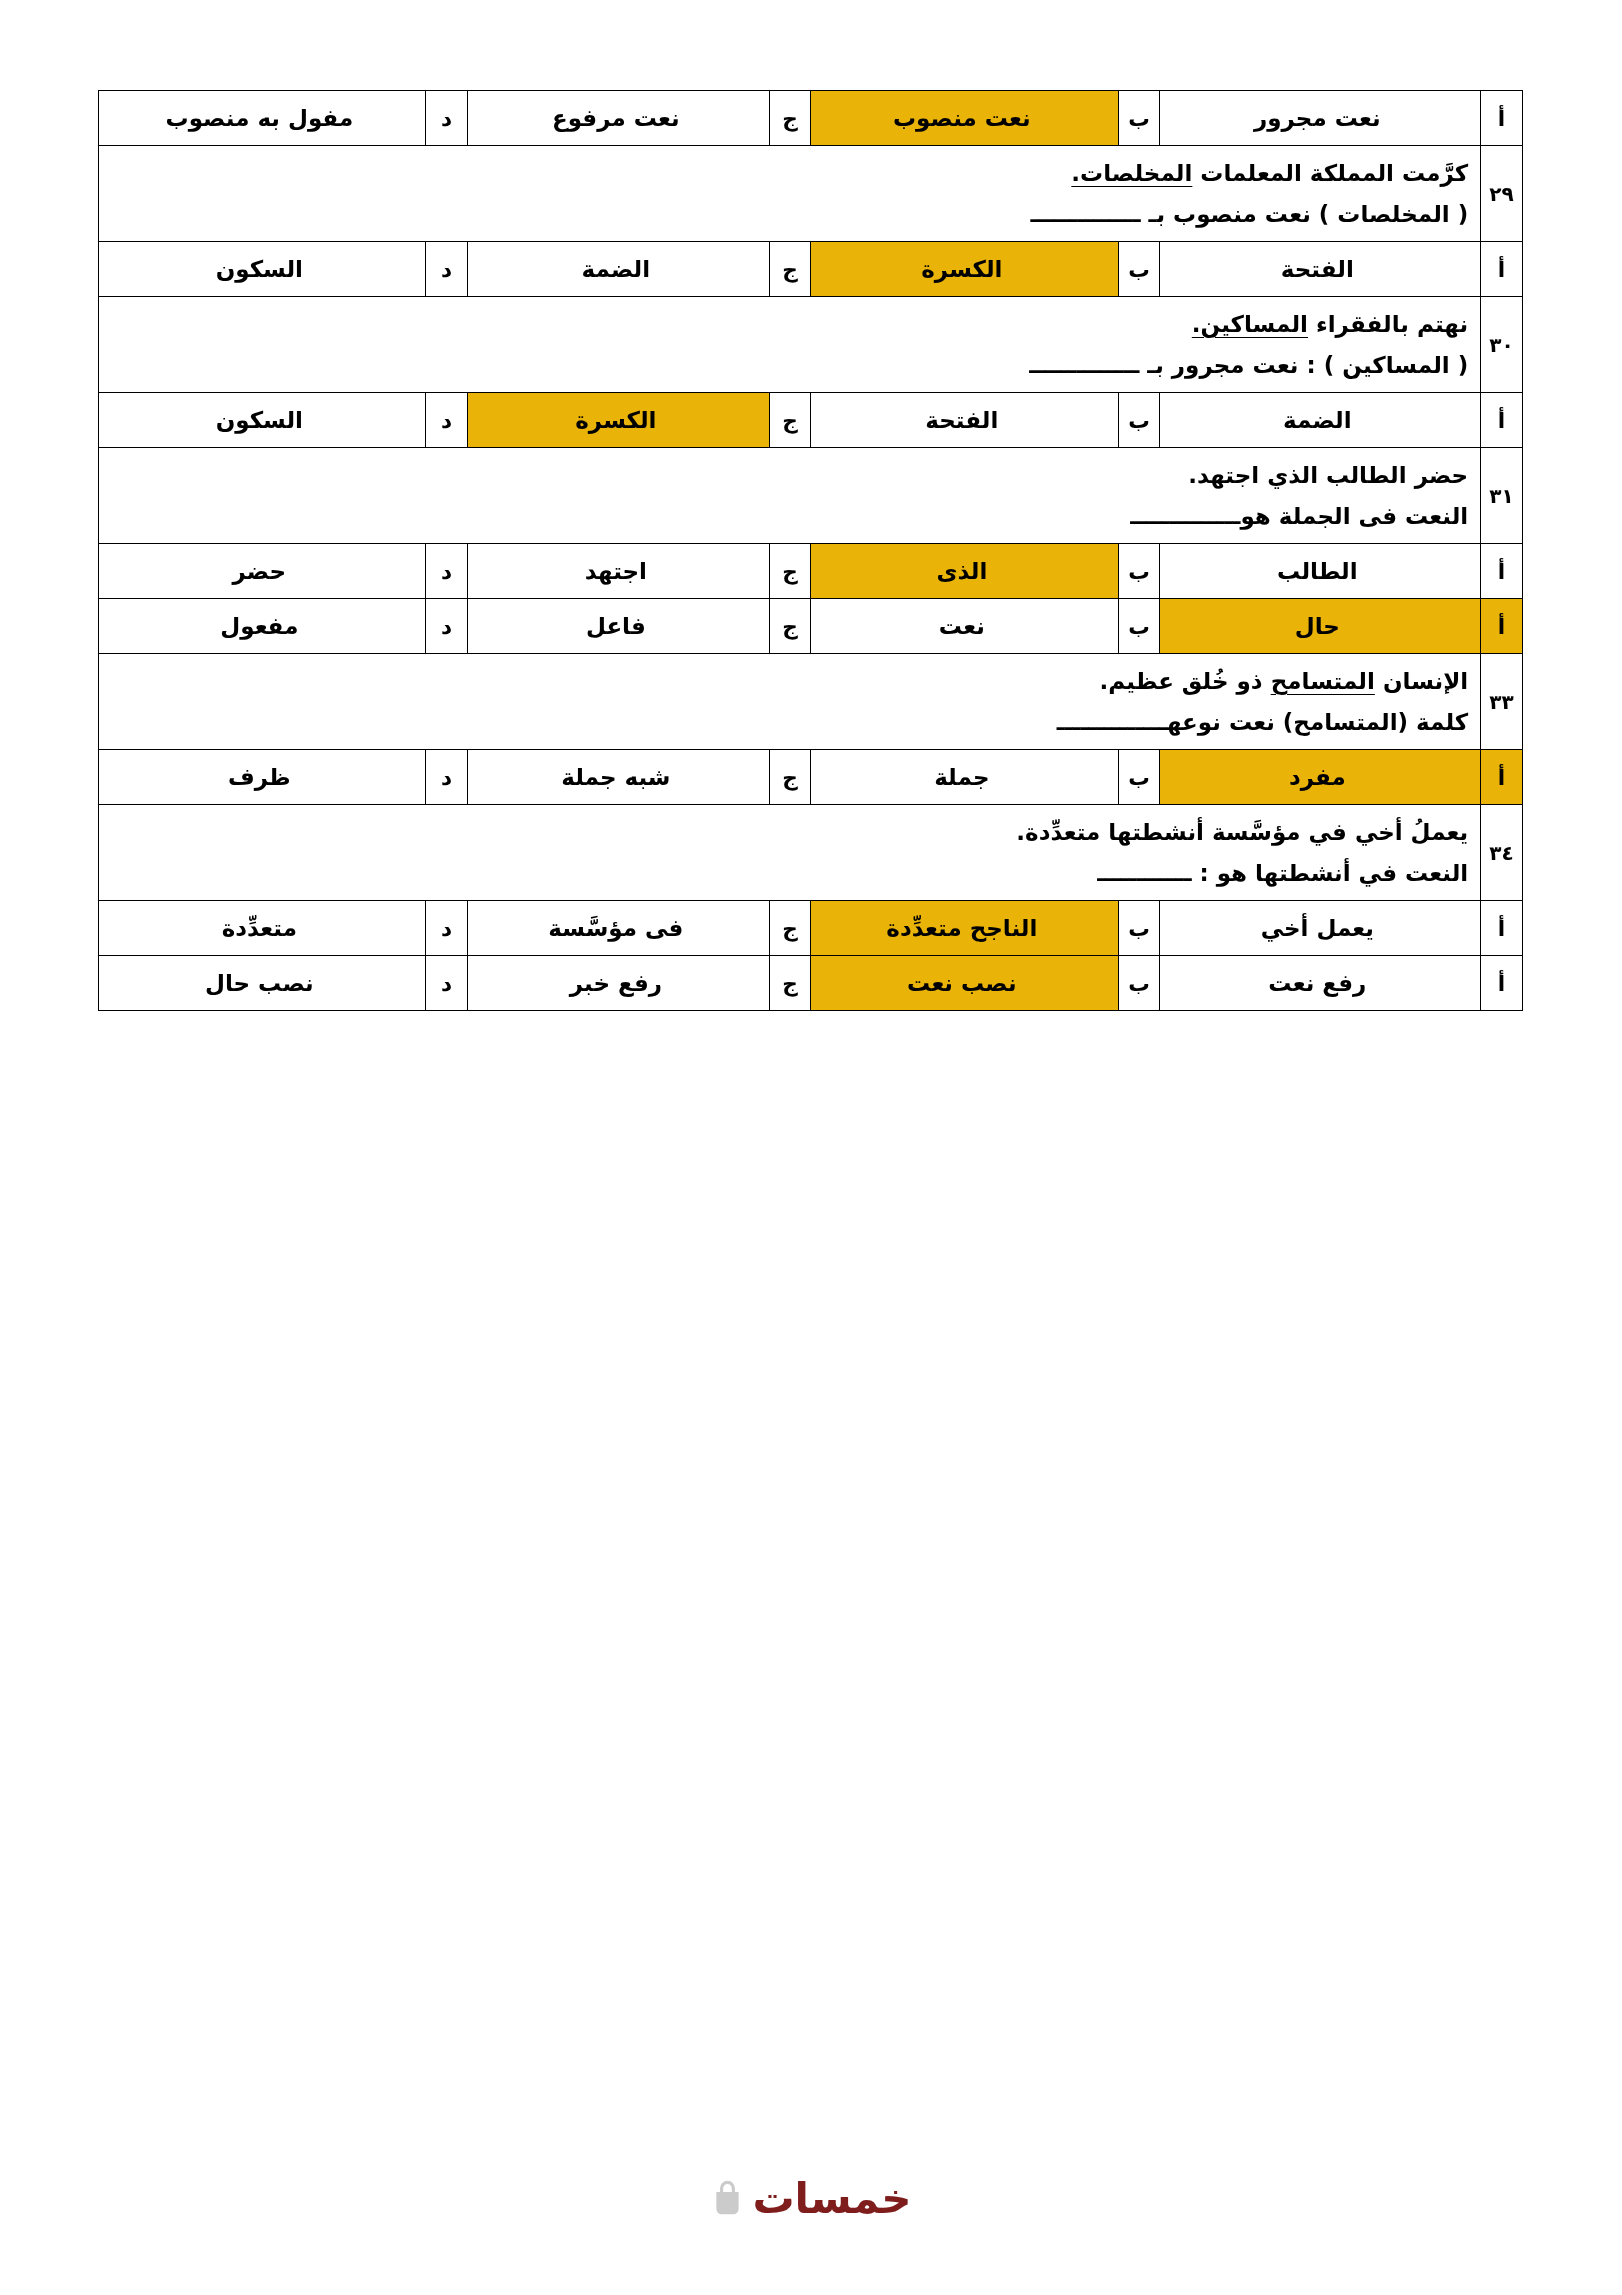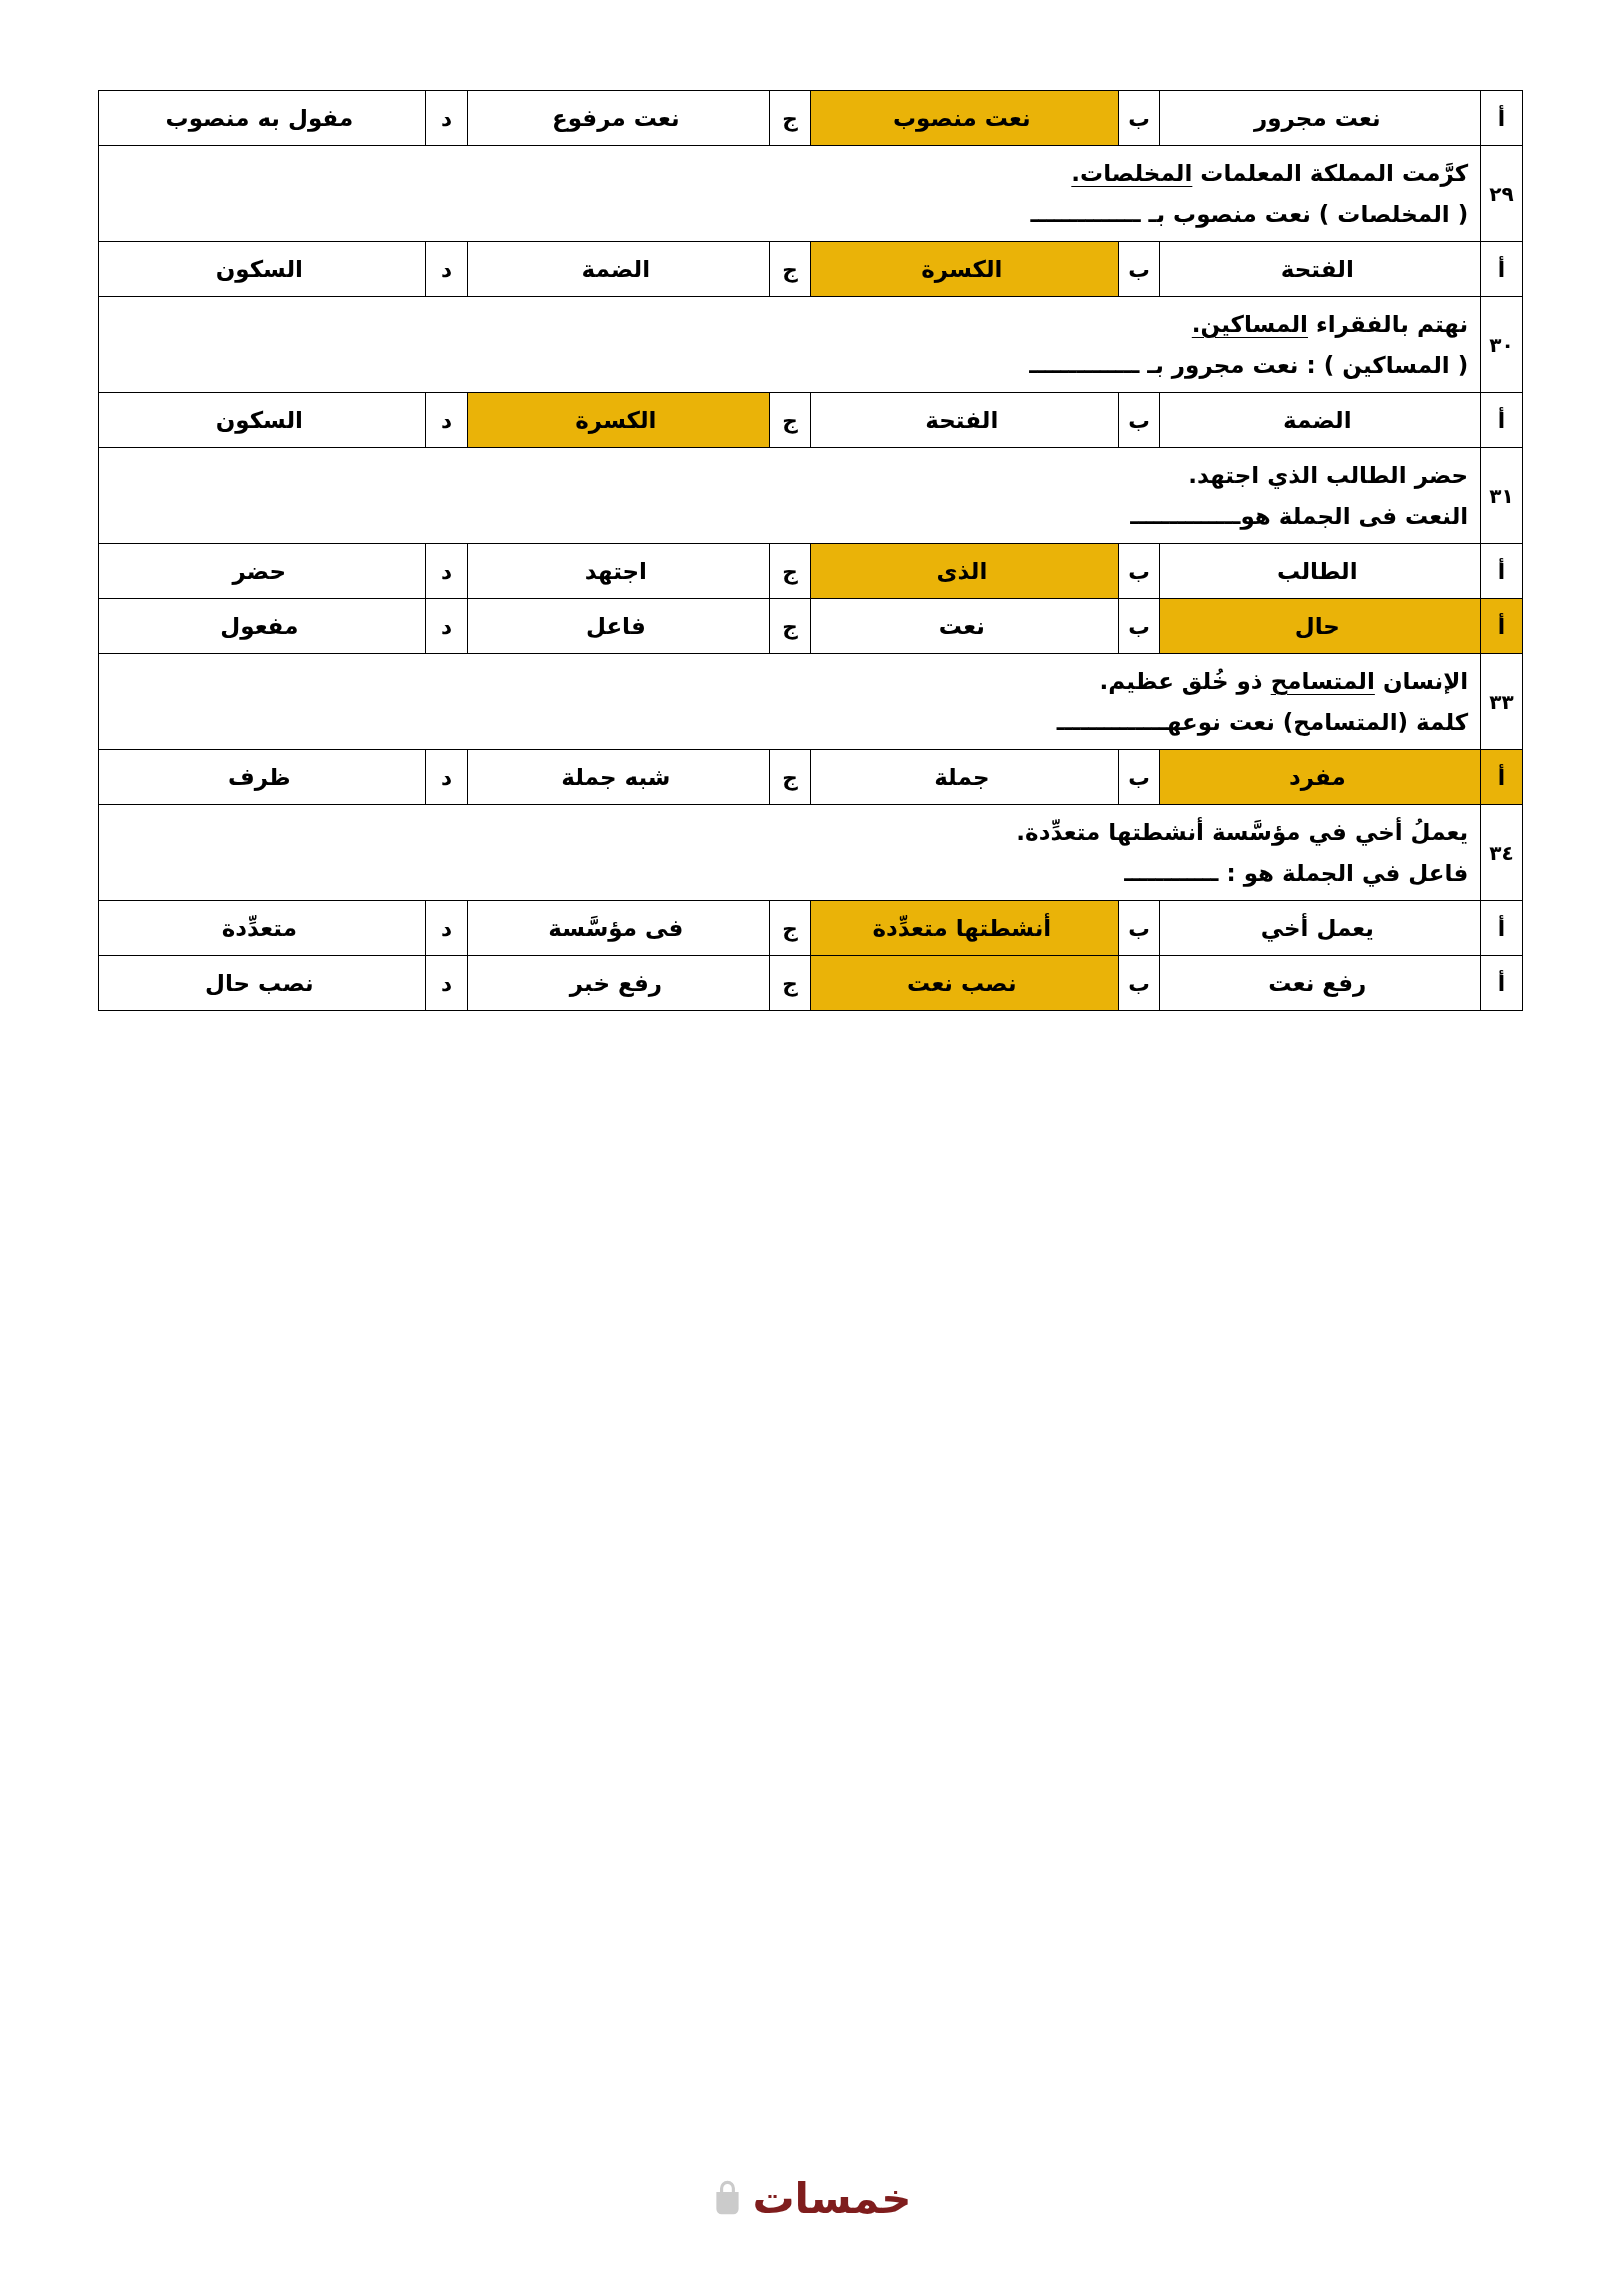--- a/index.html
+++ b/index.html
@@ -181,29 +181,29 @@
       <td class="letter">ج</td>
       <td class="opt">شبه جملة</td>
       <td class="letter">د</td>
       <td class="opt">ظرف</td>
     </tr>
 
     <tr class="q">
       <td class="num">٣٤</td>
       <td class="qtext" colspan="7">
         <div class="qline"><span>يعملُ أخي في مؤسَّسة أنشطتها متعدِّدة.</span><span class="ul"></span><span></span></div>
-        <div class="qline">فاعل في الجملة هو : ــــــــــــ</div>
+        <div class="qline">النعت في أنشطتها هو : ــــــــــــ</div>
       </td>
     </tr>
 
     <tr class="ans">
       <td class="letter">أ</td>
       <td class="opt">يعمل أخي</td>
       <td class="letter">ب</td>
-      <td class="opt hl">أنشطتها متعدِّدة</td>
+      <td class="opt hl">الناجح متعدِّدة</td>
       <td class="letter">ج</td>
       <td class="opt">فى مؤسَّسة</td>
       <td class="letter">د</td>
       <td class="opt">متعدِّدة</td>
     </tr>
 
 
     <tr class="ans">
       <td class="letter">أ</td>
       <td class="opt">رفع نعت</td>

